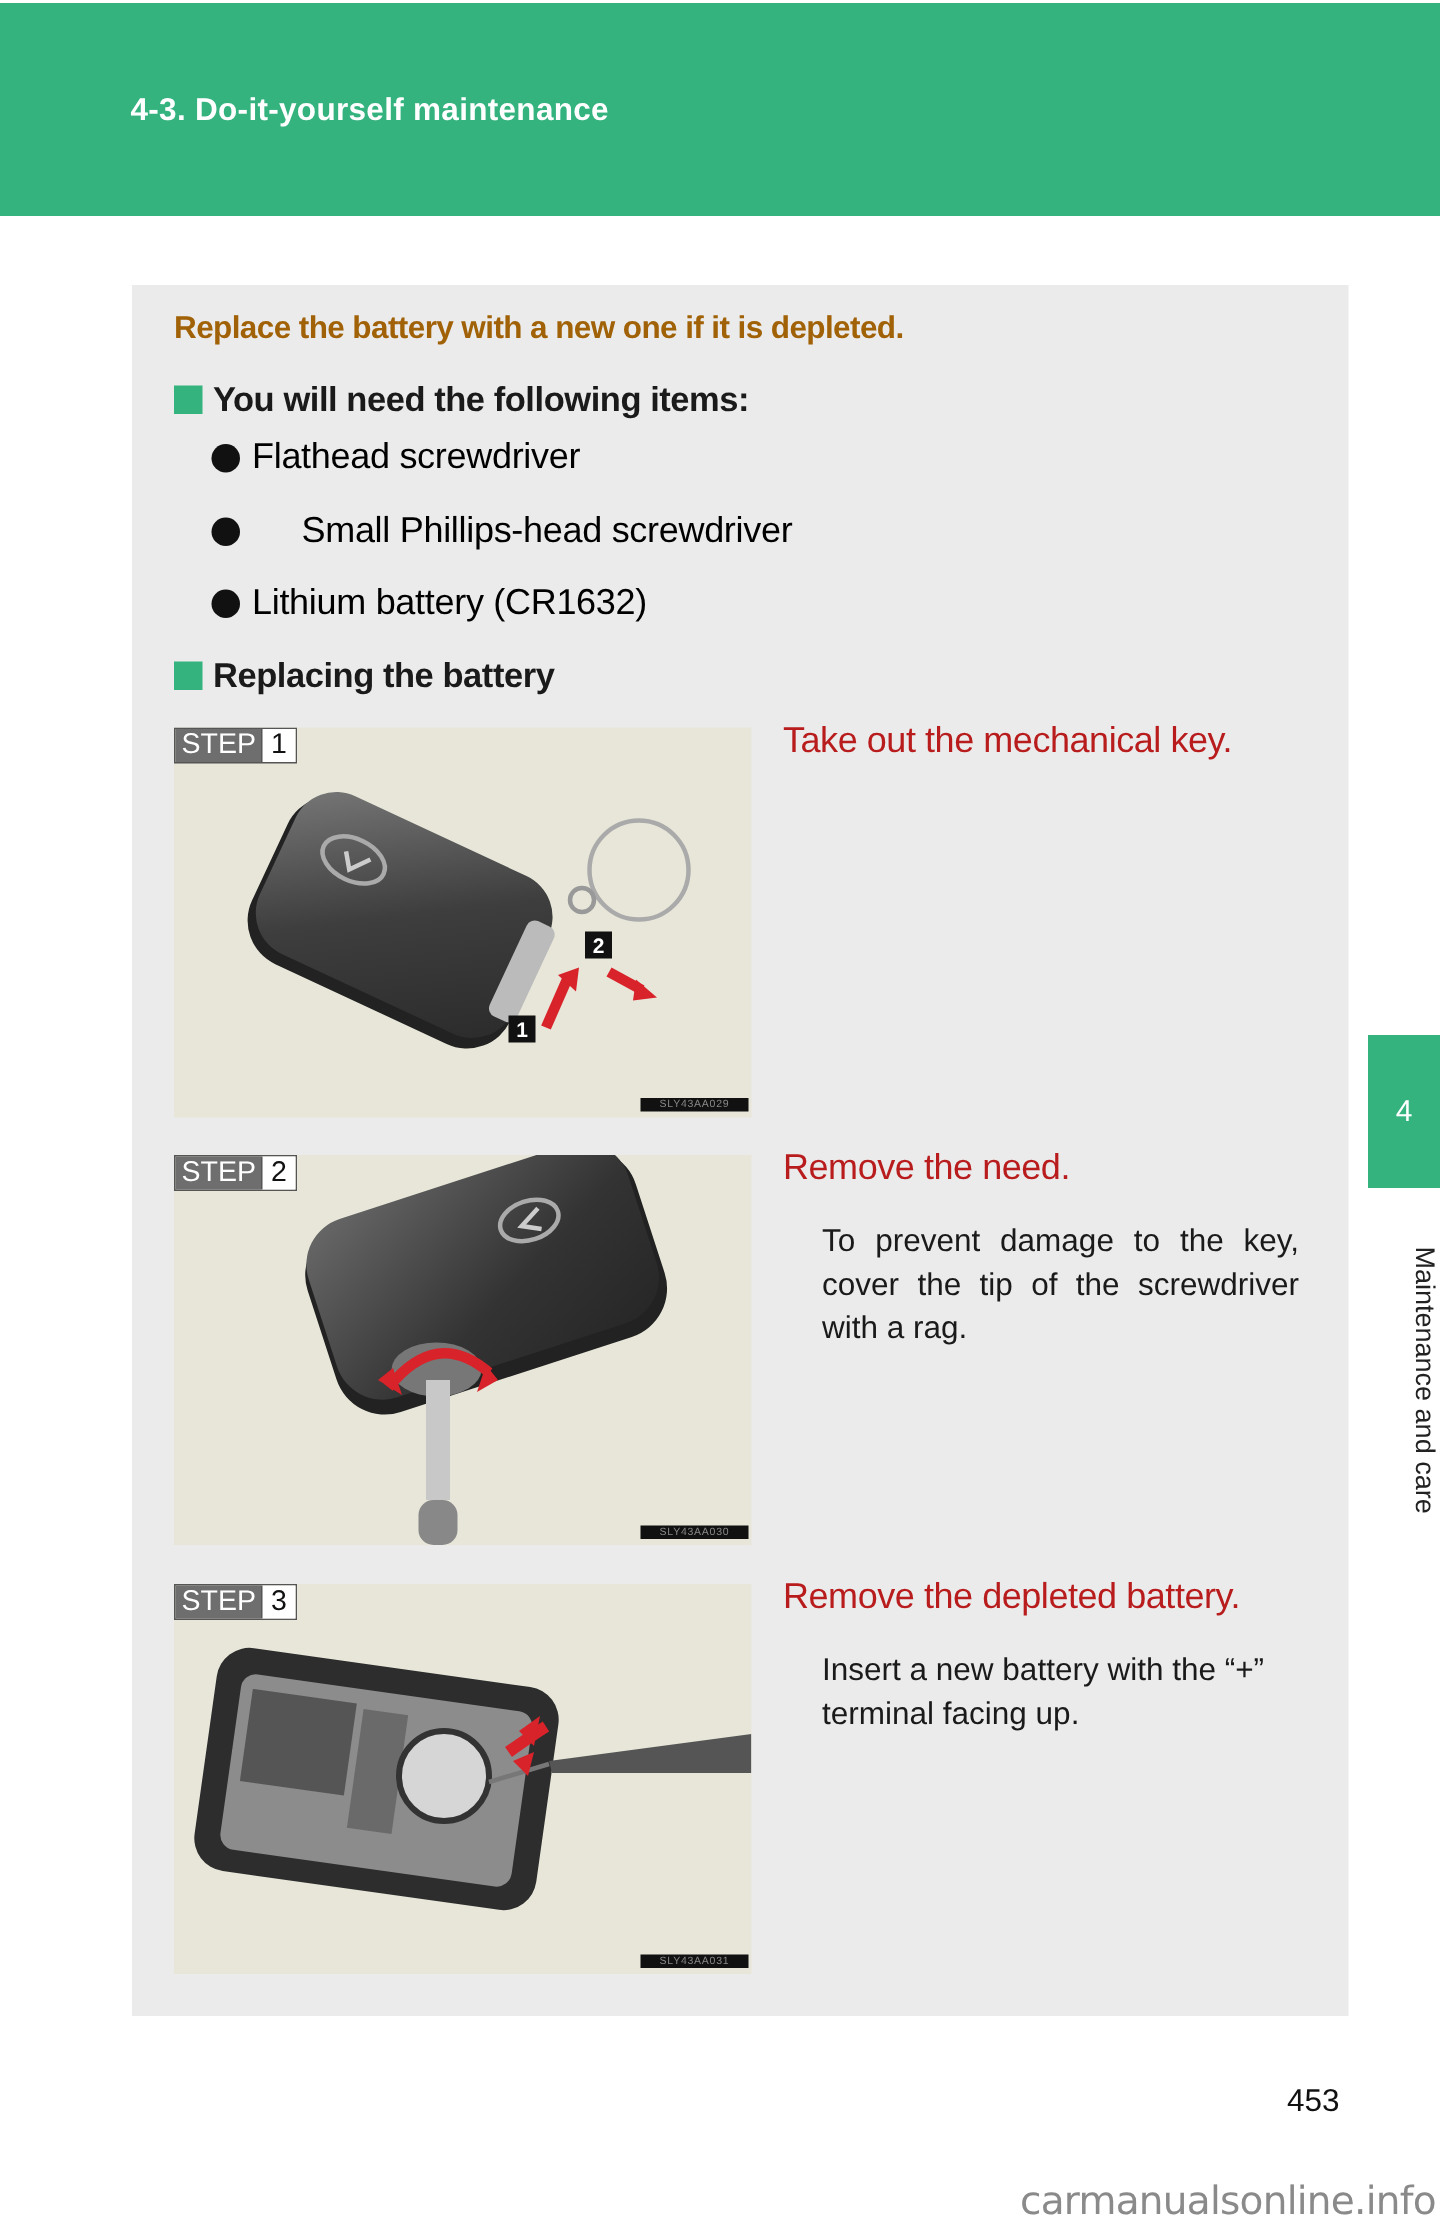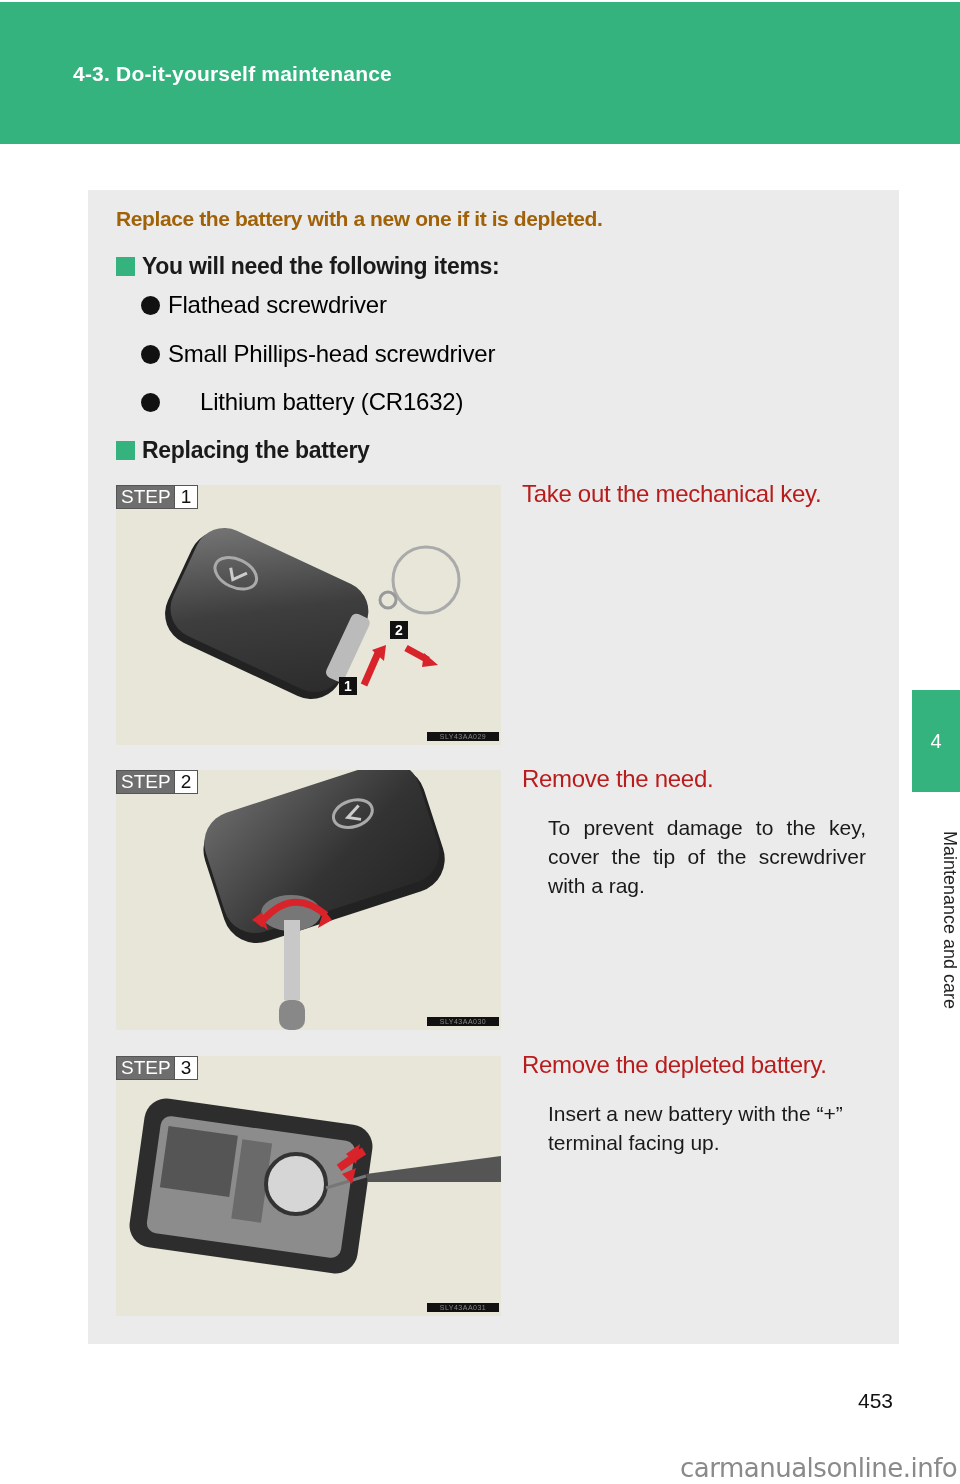--- a/index.html
+++ b/index.html
@@ -4,21 +4,21 @@
   <style>
     * { box-sizing: border-box; margin: 0; padding: 0; }
     html, body { width: 960px; height: 1484px; background: #ffffff; overflow: hidden; }
     body { position: relative; font-family: "Liberation Sans", "DejaVu Sans", sans-serif; color: #1a1a1a; }
 
     .header {
       position: absolute; left: 0; top: 2px; width: 960px; height: 142px;
       background: #34b37f;
     }
     .header .section {
-      position: absolute; left: 73px; top: 60px;
+      position: absolute; left: 87px; top: 60px;
       font-size: 21px; font-weight: bold; color: #ffffff; letter-spacing: 0.2px;
     }
     .header .title {
       position: absolute; left: 90px; top: 94px;
       font-size: 33px; font-weight: bold; color: #ffffff; letter-spacing: 0.5px;
     }
 
     .side-tab {
       position: absolute; left: 912px; top: 690px; width: 48px; height: 102px;
       background: #34b37f; color: #ffffff;
@@ -106,25 +106,25 @@
 
   <div class="subhead" style="top:63px;">
     <span class="sq"></span>
     <span>You will need the following items:</span>
   </div>
 
   <div class="bullet" style="top:101px;">
     <span class="dot"></span>
     <span>Flathead screwdriver</span>
   </div>
-  <div class="bullet" style="top:150px;">
+  <div class="bullet" style="top:150px;gap:33px;">
     <span class="dot"></span>
     <span>Small Phillips-head screwdriver</span>
   </div>
-  <div class="bullet" style="top:198px;gap:32px;">
+  <div class="bullet" style="top:198px;">
     <span class="dot"></span>
     <span>Lithium battery (CR1632)</span>
   </div>
 
   <div class="subhead" style="top:247px;">
     <span class="sq"></span>
     <span>Replacing the battery</span>
   </div>
 
   <div class="step-img" style="top:295px;">

